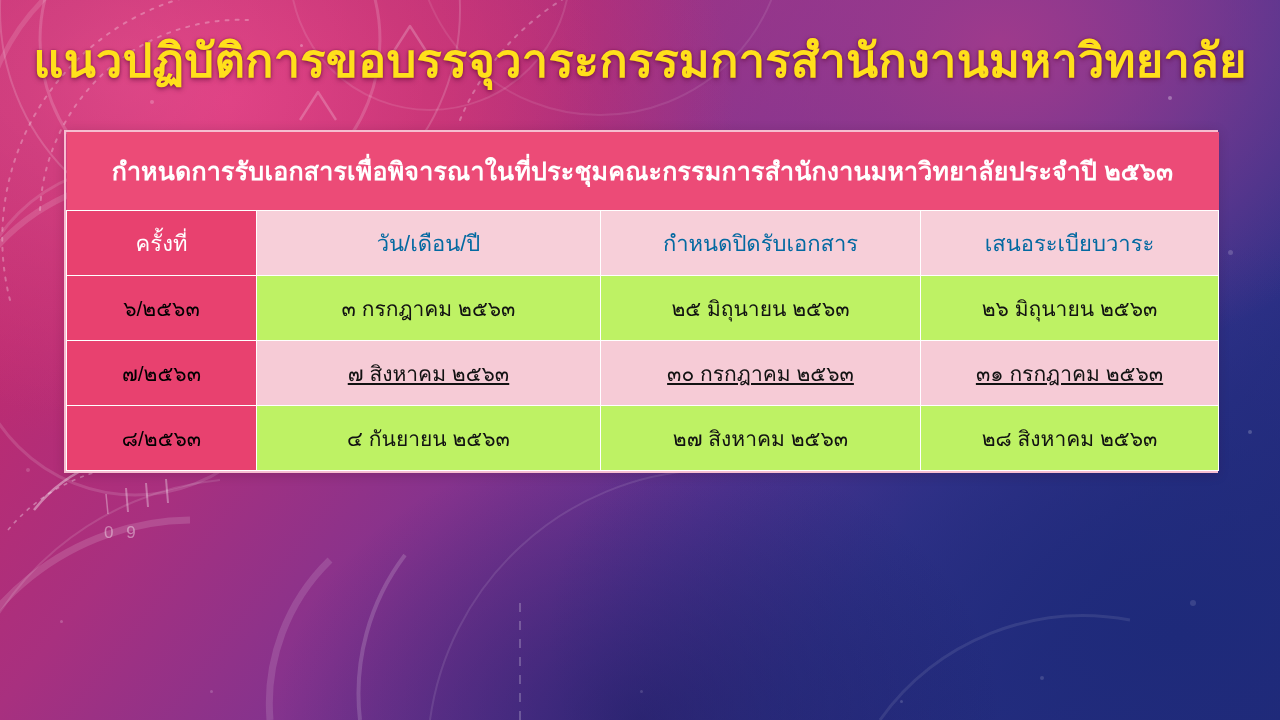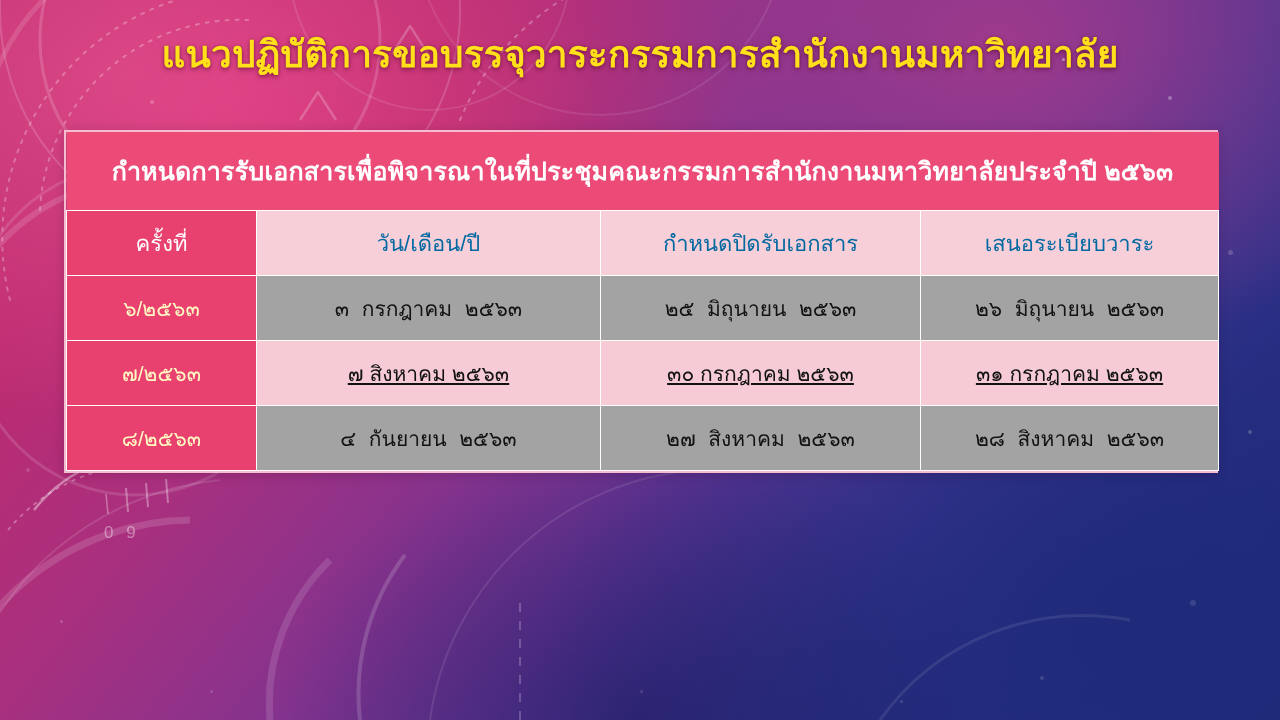--- a/index.html
+++ b/index.html
@@ -55,21 +55,21 @@
   }
 
   
   .title {
     position: absolute;
     left: 0;
     top: 34px;
     width: 1280px;
     text-align: center;
     color: #ffe01b;
-    font-size: 37px;
+    font-size: 47px;
     font-weight: bold;
     letter-spacing: 0.2px;
     line-height: 1.15;
     text-shadow: 0 2px 5px rgba(80,0,45,0.55), 0 0 2px rgba(120,10,60,0.6);
     white-space: nowrap;
   }
 
   
   .table-wrap {
     position: absolute;
@@ -113,27 +113,26 @@
   .hdr-cell {
     background: #f7cfd9;
     color: #0369a1;
     height: 64px;
     font-size: 22px;
     font-weight: normal;
   }
 
   .col-first {
     background: #e8416f;
-    color: #fef9c3;
+    color: #000000;
     font-size: 21px;
     height: 64px;
   }
   .row-odd .col-data {
-    background: #a3a3a3;
-    font-family: Liberation Mono, monospace;
+    background: #bef264;
   }
   .row-even .col-data {
     background: #f6cbd6;
     text-decoration: underline;
   }
   .col-data {
     color: #121212;
     font-size: 21px;
     height: 64px;
   }

